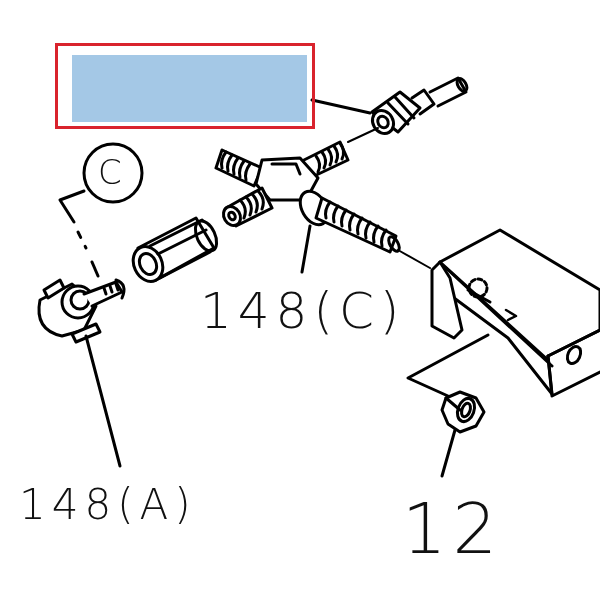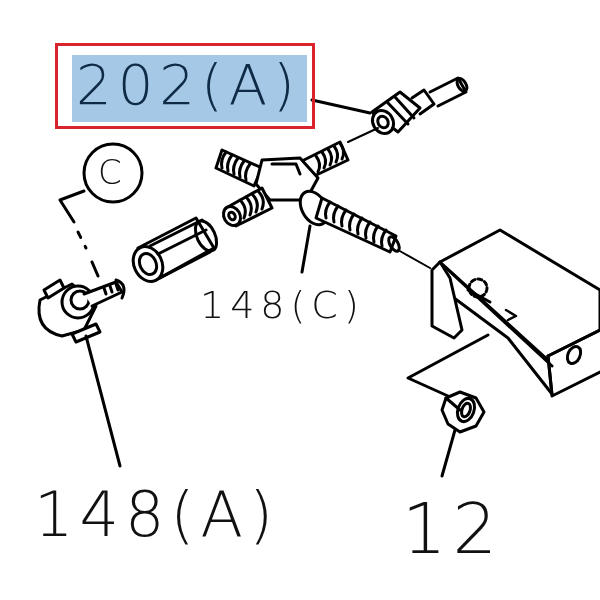--- a/index.html
+++ b/index.html
@@ -19,22 +19,22 @@
     left: 55px; top: 43px; width: 254px; height: 80px;
     border: 3px solid #d9232d;
     box-sizing: content-box;
   }
   .highlight-fill {
     position: absolute;
     left: 72px; top: 55px; width: 235px; height: 67px;
     background: #a4c8e6;
   }
   #lbl-202a { left: 76px; top: 57px; font-size: 56px; color: #0f2a44; }
-  #lbl-148c { left: 200px; top: 286px; font-size: 38px; }
-  #lbl-148a { left: 34px; top: 484px; font-size: 62px; }
+  #lbl-148c { left: 200px; top: 286px; font-size: 50px; }
+  #lbl-148a { left: 19px; top: 484px; font-size: 42px; }
   #lbl-12 { left: 402px; top: 494px; font-size: 70px; }
   #lbl-c { left: 98px; top: 155px; font-size: 34px; letter-spacing: 0; }
 </style>
 </head>
 <body>
 
 <div class="canvas">
 
   <svg width="600" height="600" viewBox="0 0 600 600" style="position:absolute;left:0;top:0">
     <g fill="none" stroke="#000" stroke-width="3" stroke-linecap="round" stroke-linejoin="round">
@@ -128,18 +128,17 @@
         <line x1="446" y1="398" x2="460" y2="410"></line>
       </g>
 
       <line x1="455" y1="430" x2="442" y2="476"></line>
     </g>
   </svg>
 
   <div class="highlight-fill"></div>
   <div class="highlight-frame"></div>
 
-  <div id="lbl-202a" class="label">202(A)</div>
   <div id="lbl-148c" class="label">148(C)</div>
   <div id="lbl-148a" class="label">148(A)</div>
   <div id="lbl-12" class="label">12</div>
   <div id="lbl-c" class="label">C</div>
 </div>
 
 </body></html>

